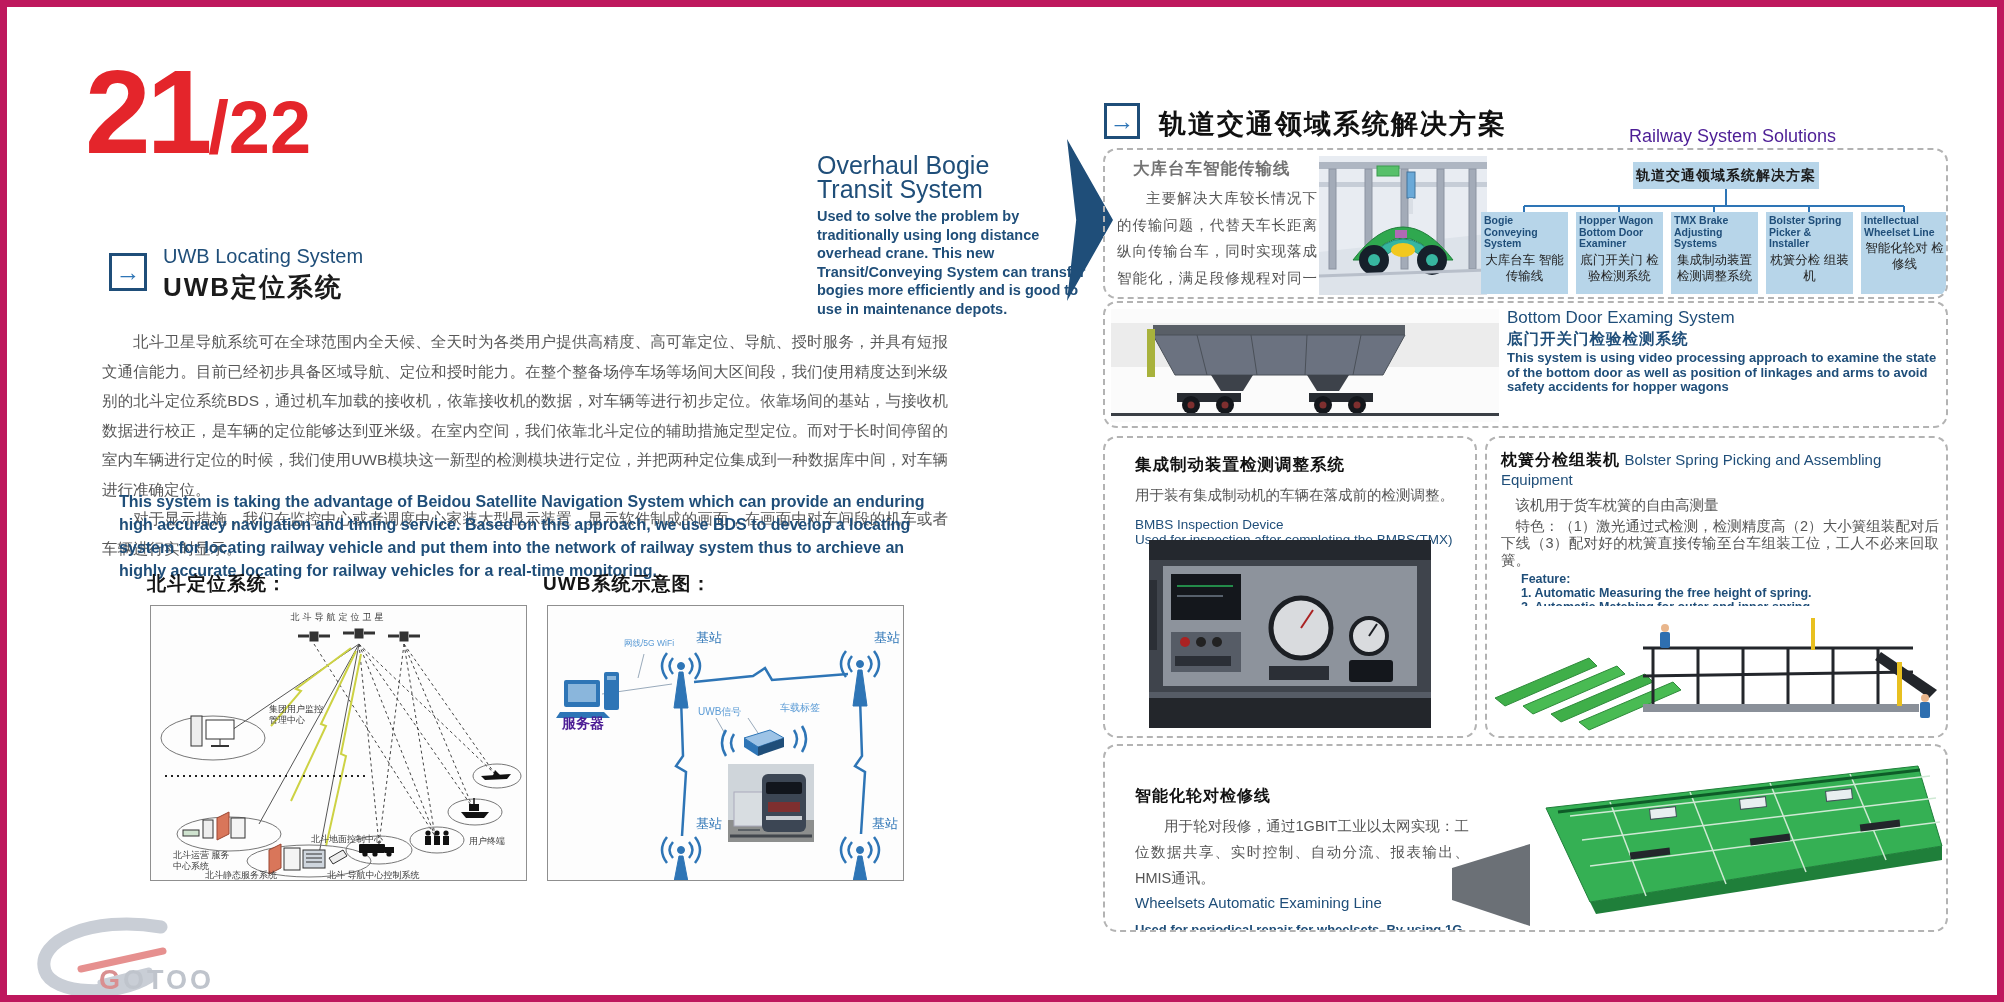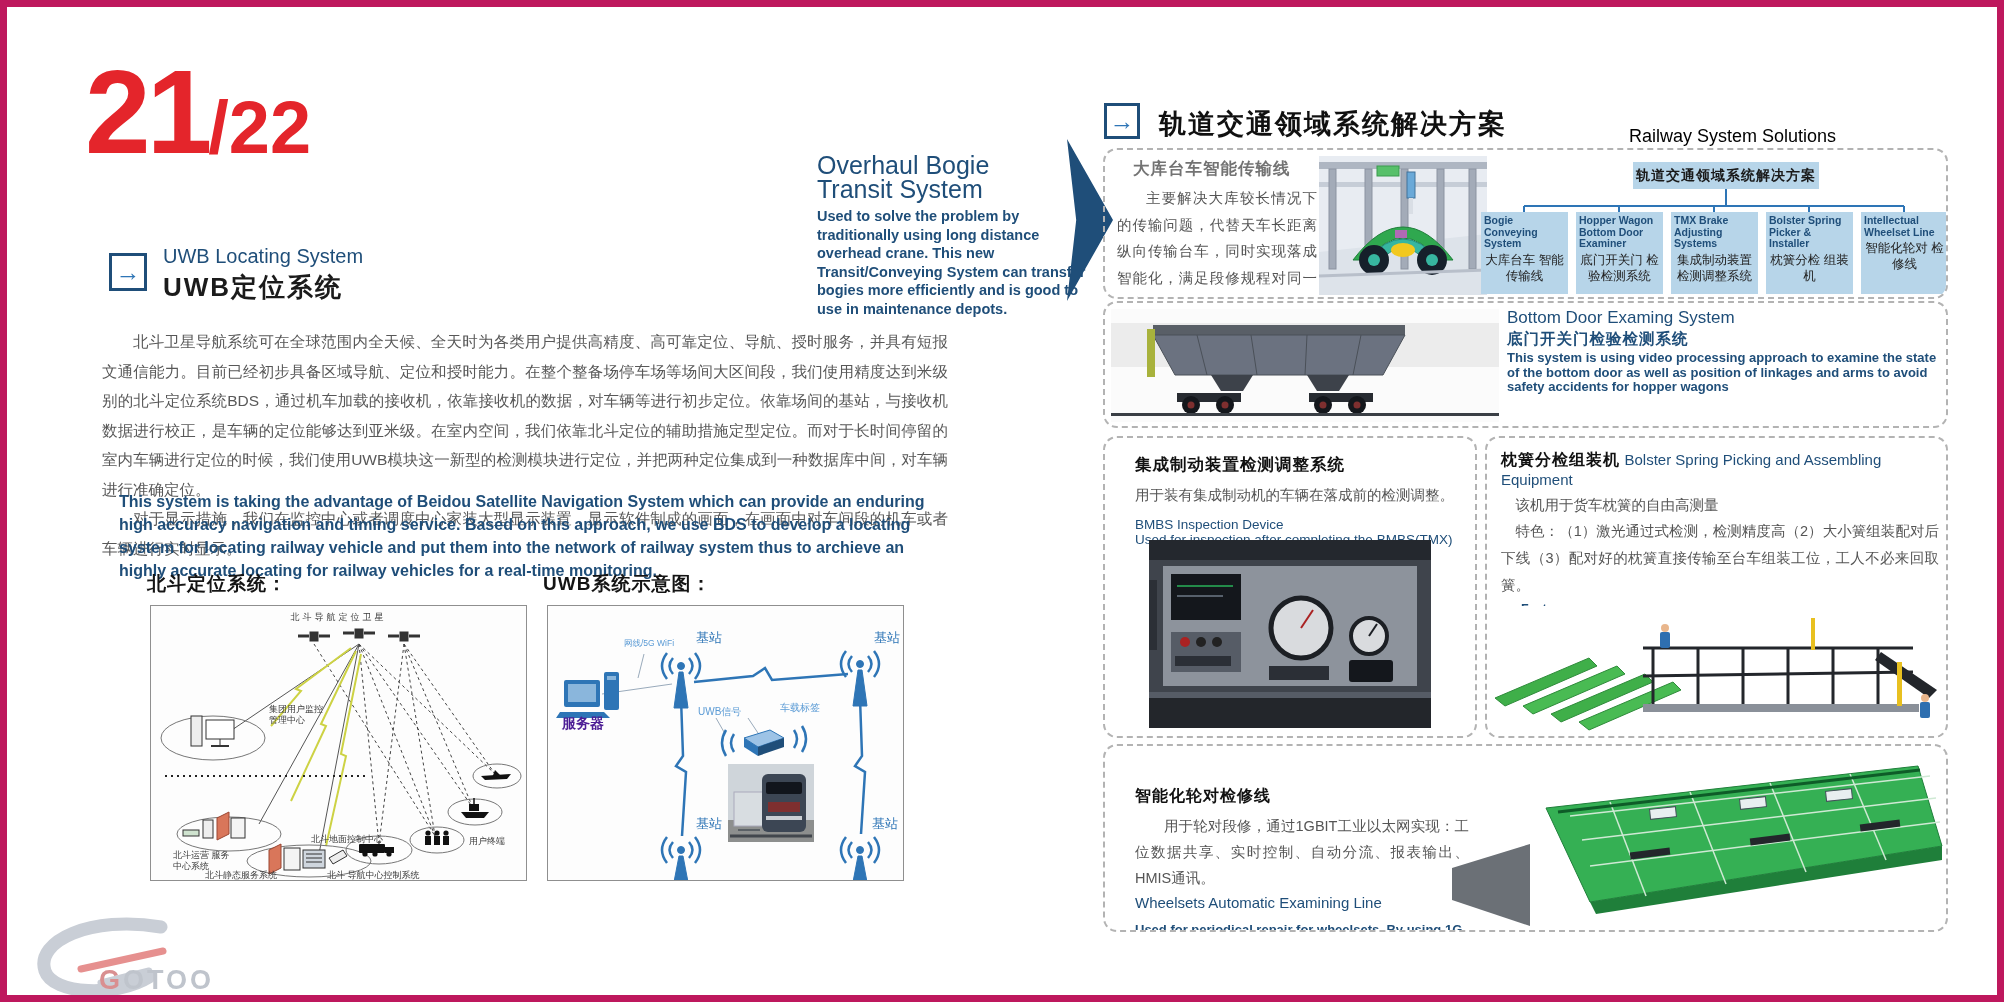--- a/index.html
+++ b/index.html
@@ -42,21 +42,21 @@
   .overhaul { left:810px; top:146px; width:272px; }
   .ot { font-size:25px; color:#1f4e79; line-height:24px; }
   .obody { margin-top:6px; font-size:14.5px; font-weight:bold; color:#1f4e79; line-height:18.5px; }
   .big-arrow { left:1060px; top:132px; width:46px; height:162px; background:#1f4e79;
     clip-path:polygon(0 0, 100% 50%, 0 100%, 20% 50%); }
 
   
   .r-header-en { left:1094px; top:50px; font-size:29px; color:#1f4e79; }
   .r-arrow { left:1097px; top:96px; }
   .r-header-zh { left:1152px; top:99px; font-size:27px; font-weight:bold; color:#101010; letter-spacing:2px; }
-  .rss-label { left:1622px; top:119px; font-size:18px; color:#000000; }
+  .rss-label { left:1622px; top:119px; font-size:18px; color:#4c1d95; }
 
   .dash { border:2px dashed #b3b3b3; border-radius:14px; overflow:hidden; }
   #box1 { left:1096px; top:141px; width:845px; height:151px; }
   #box2 { left:1096px; top:294px; width:845px; height:127px; }
   #box3 { left:1096px; top:429px; width:374px; height:302px; }
   #box4 { left:1478px; top:429px; width:463px; height:302px; }
   #box5 { left:1096px; top:737px; width:845px; height:188px; }
 
   
   .b1text { left:12px; top:8px; width:200px; }
@@ -83,21 +83,21 @@
   .b3body { font-size:14.5px; color:#555; margin-top:10px; }
   .b3en1 { font-size:13.5px; color:#1f4e79; margin-top:12px; }
   .b3en2 { font-size:13.5px; color:#1f4e79; }
   .b3img { left:44px; top:102px; width:282px; height:188px; }
 
   
   .b4text { left:14px; top:12px; width:438px; }
   .b4title-zh { font-size:16px; font-weight:bold; color:#111; letter-spacing:1px; }
   .b4title-en { font-size:15px; color:#1f4e79; }
   .b4l1 { font-size:14.5px; color:#555; margin-top:7px; text-indent:1em; }
-  .b4l2 { font-size:14.5px; color:#555; line-height:27px; text-align:justify; text-indent:1em; margin-top:3px; }
+  .b4l2 { font-size:14.5px; color:#555; line-height:17px; text-align:justify; text-indent:1em; margin-top:3px; }
   .b4feat { margin-top:3px; margin-left:20px; font-size:12.5px; color:#1f4e79; font-weight:bold; line-height:14px; }
   .b4img { left:6px; top:168px; width:450px; height:130px; }
 
   
   .b5text { left:30px; top:40px; width:334px; }
   .b5title { font-size:16px; font-weight:bold; color:#111; letter-spacing:1px; }
   .b5body { font-size:14.5px; color:#555; line-height:26px; text-align:justify; text-indent:2em; margin-top:6px; }
   .b5en1 { font-size:15px; color:#1f4e79; margin-top:3px; }
   .b5en2 { font-size:13px; color:#1f4e79; font-weight:bold; line-height:14px; margin-top:12px; }
   .b5img { left:345px; top:4px; width:494px; height:180px; }

